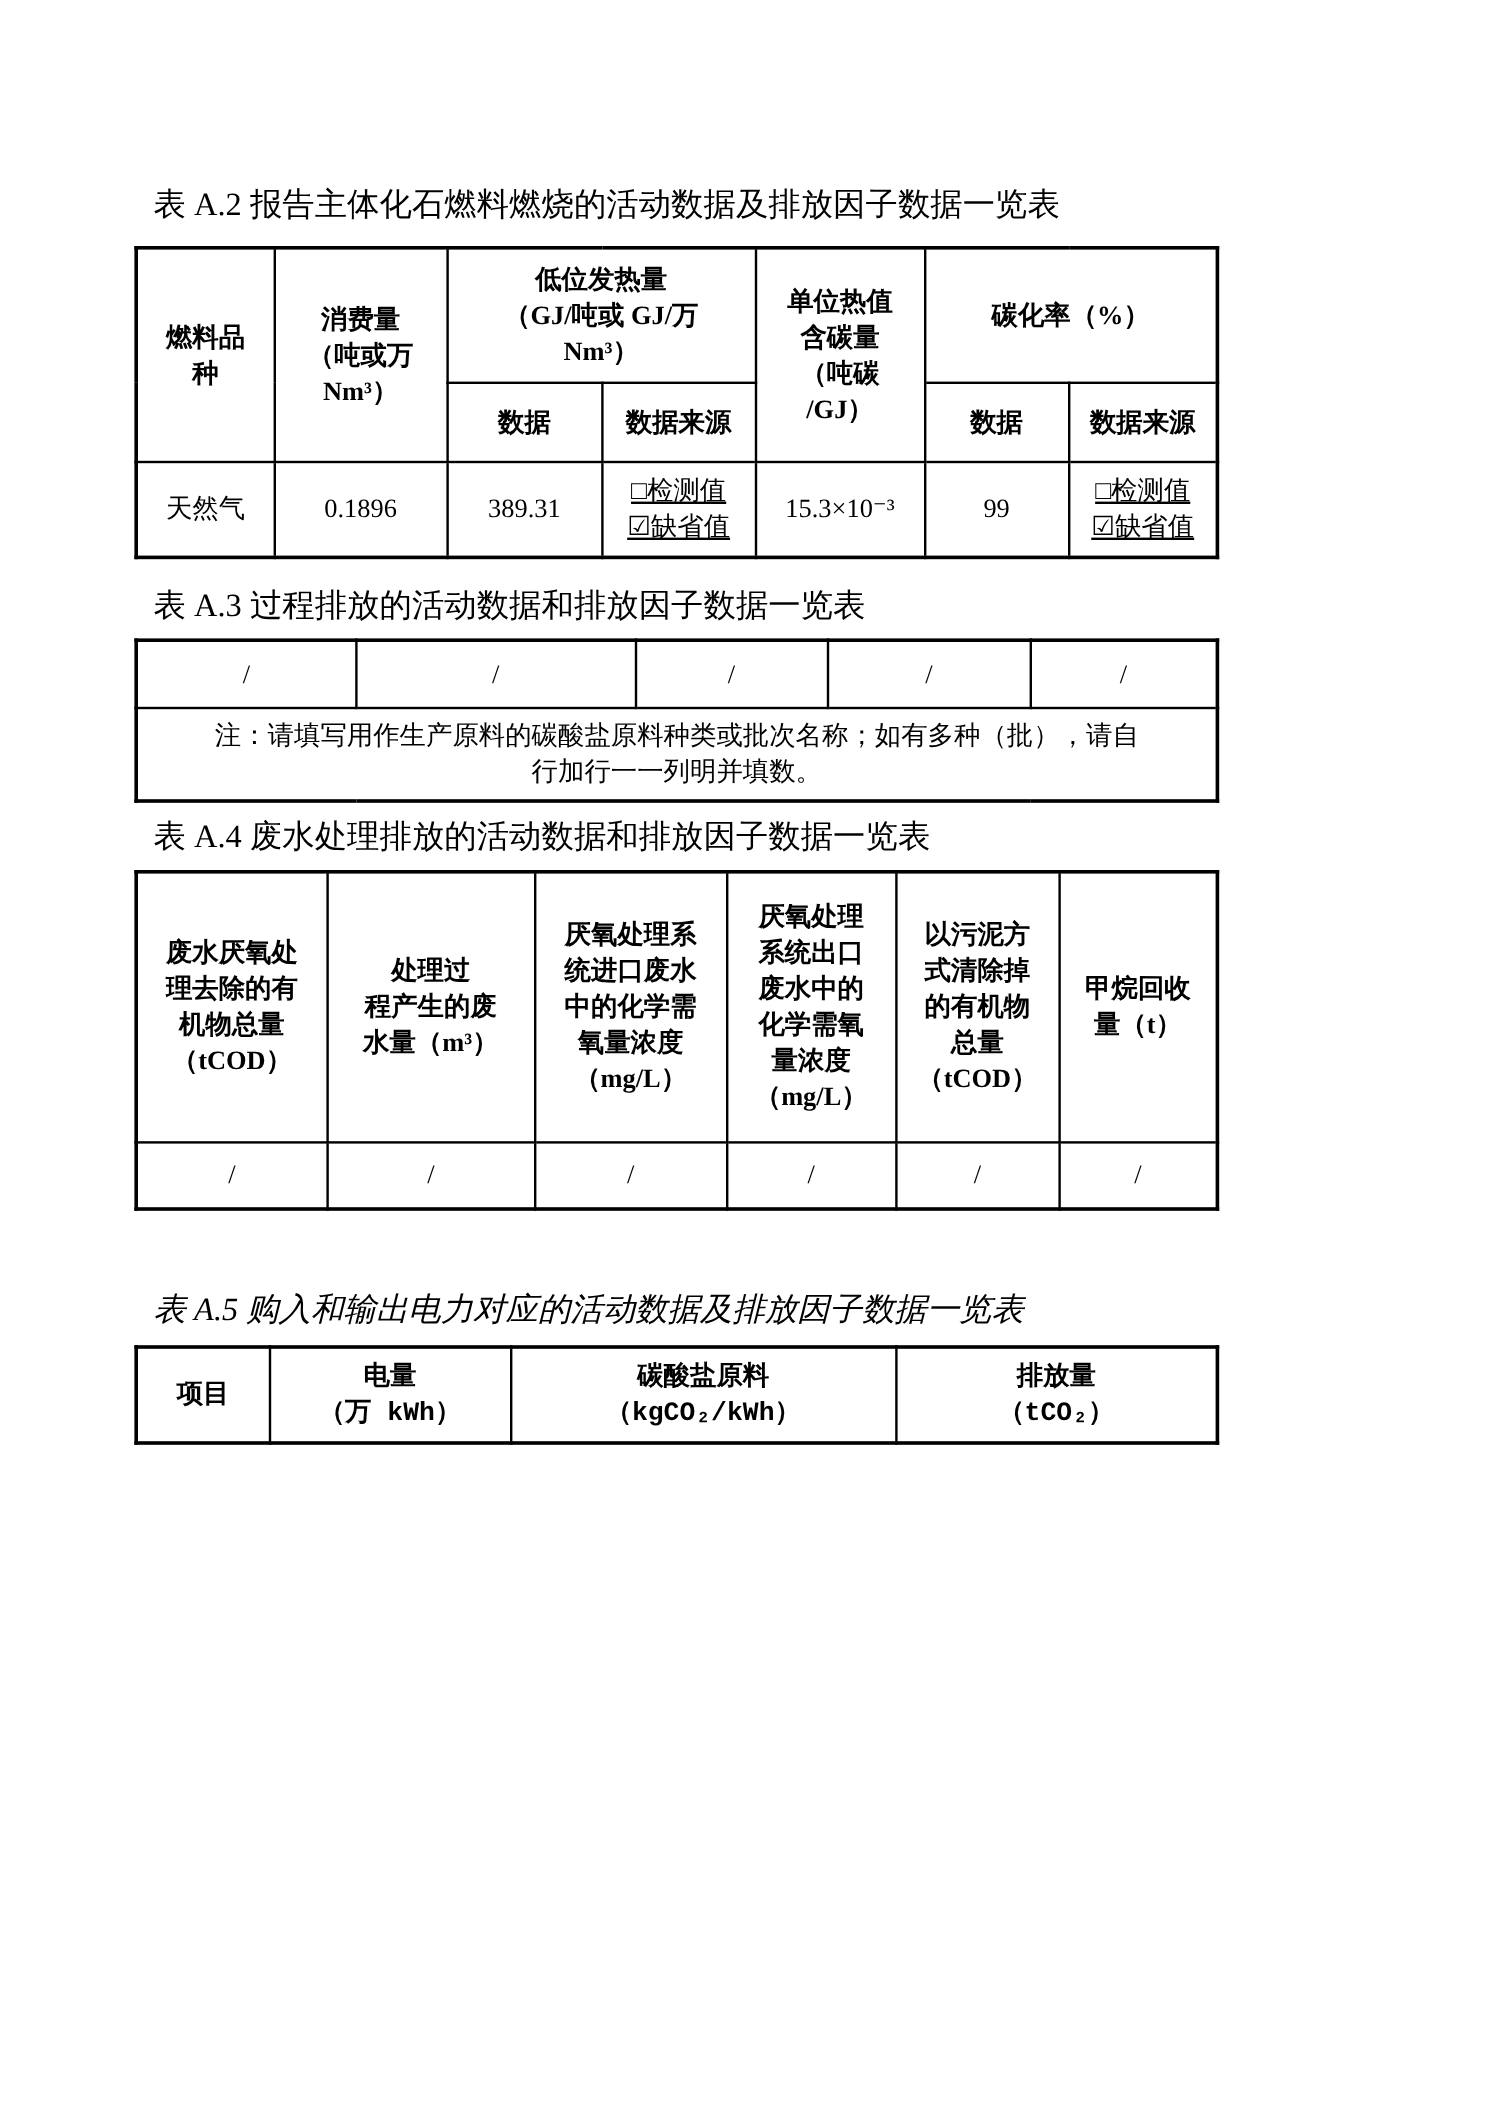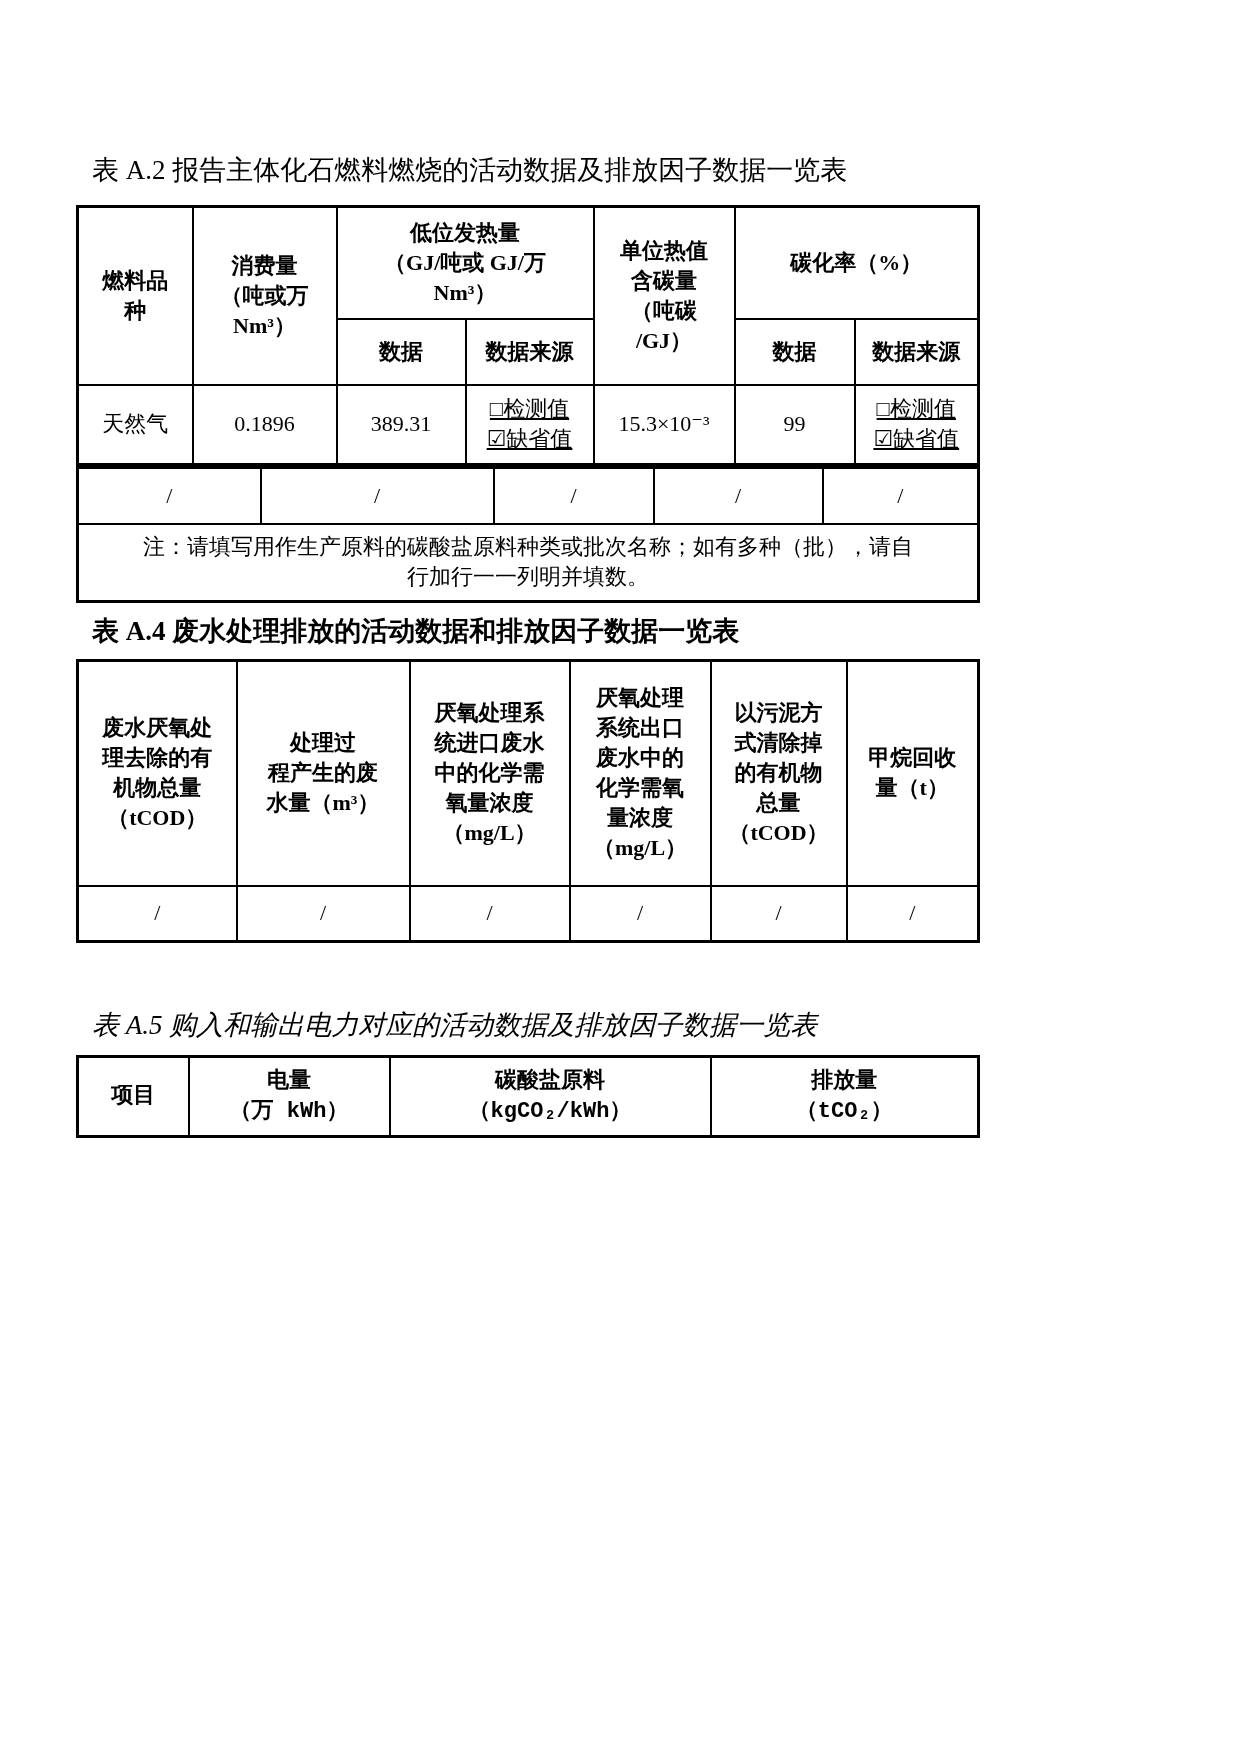--- a/index.html
+++ b/index.html
@@ -7,33 +7,33 @@
     padding: 0;
     background: #ffffff;
   }
   body {
     width: 1241px;
     height: 1754px;
     font-family: "Liberation Serif", "DejaVu Serif", serif;
     color: #000000;
   }
   .content {
-    margin-left: 76px;
+    margin-left: 112px;
     width: 901px;
   }
   .tbl-title {
     font-size: 27px;
     line-height: 40px;
     font-weight: normal;
     padding-left: 16px;
     white-space: pre-line;
   }
   .title-a2 { margin: 150px 0 15px 0; }
   .title-a3 { margin: 18px 0 8px 0; }
-  .title-a4 { margin: 8px 0 8px 0; font-weight: bold; }
+  .title-a4 { margin: 8px 0 8px 0; }
   .title-a5 { margin: 62px 0 10px 0; font-style: italic; }
 
   table.tbl {
     border-collapse: collapse;
     table-layout: fixed;
     width: 901px;
     border: 3px solid #000;
     font-size: 22px;
   }
   table.tbl th, table.tbl td {
@@ -114,20 +114,21 @@
         <td class="cb">□检测值
 ☑缺省值</td>
         <td>15.3×10⁻³</td>
         <td>99</td>
         <td class="cb">□检测值
 ☑缺省值</td>
       </tr>
     </tbody>
   </table>
 
+  <div class="tbl-title title-a3">表 A.3  过程排放的活动数据和排放因子数据一览表</div>
   <table class="tbl">
     <colgroup>
       <col style="width:183px">
         <col style="width:233px">
         <col style="width:160px">
       <col style="width:169px">
         <col style="width:156px">
     </colgroup>
     <tbody>
       <tr class="a3-d">

